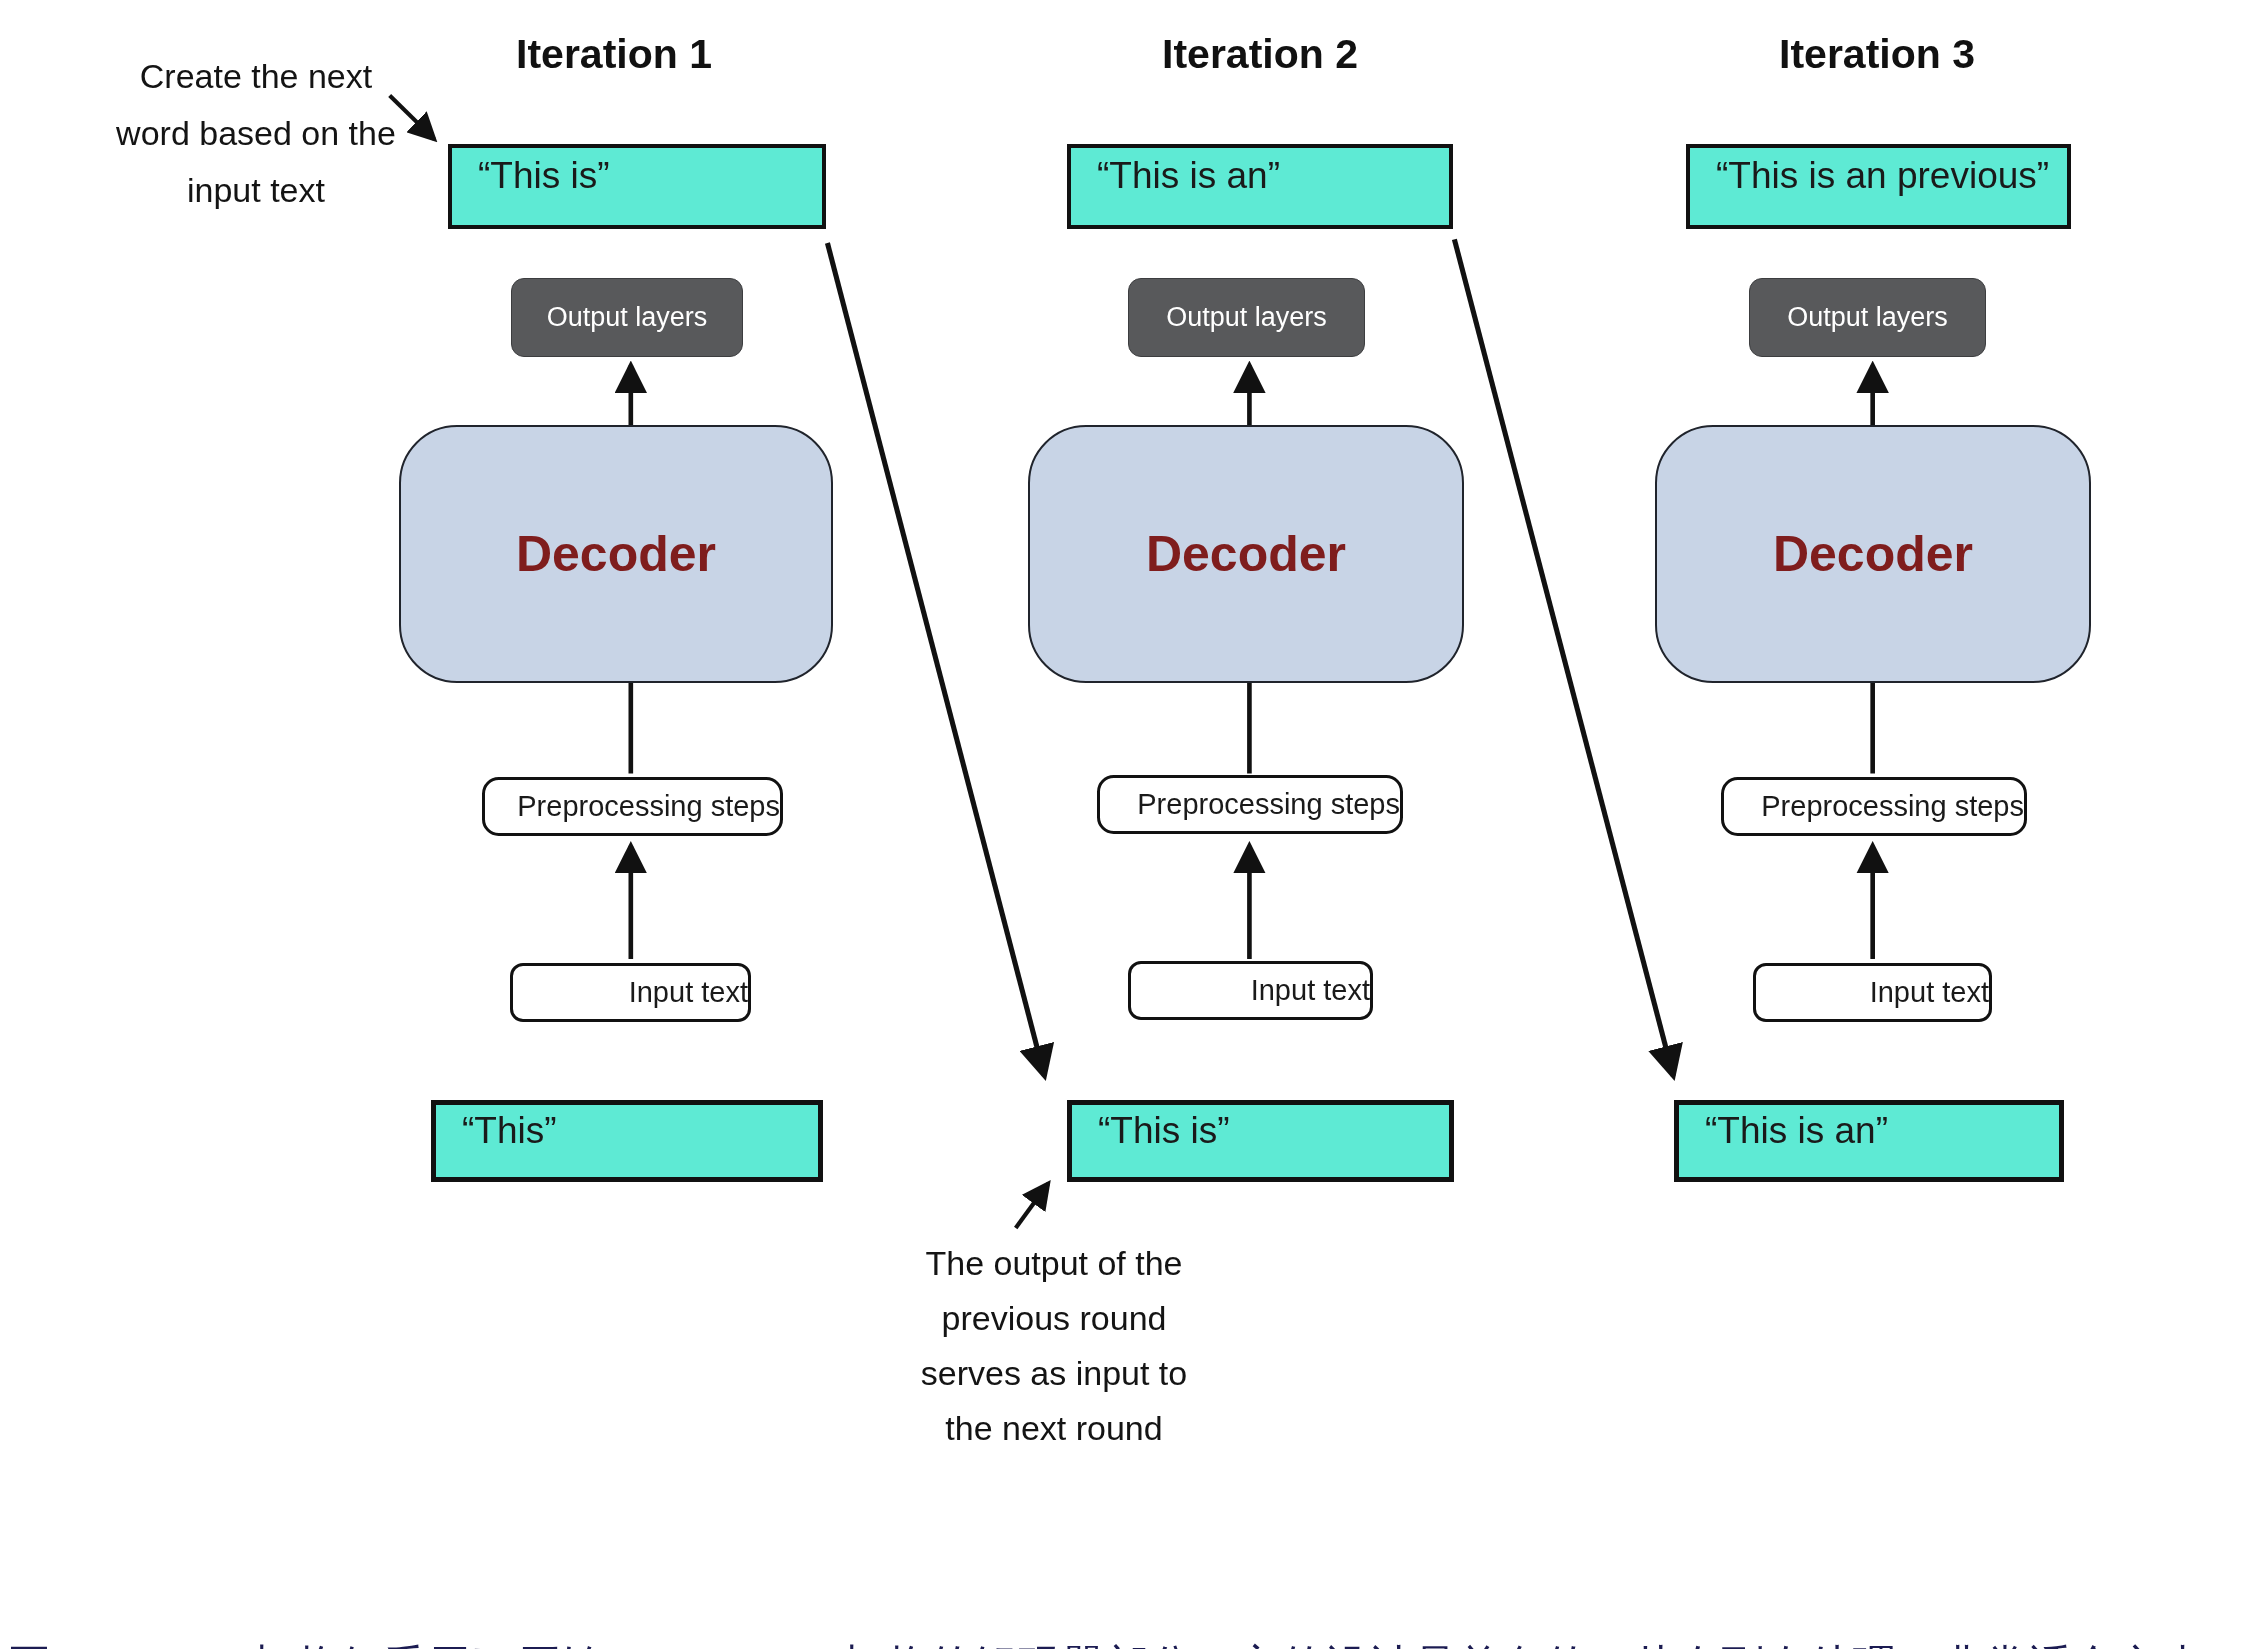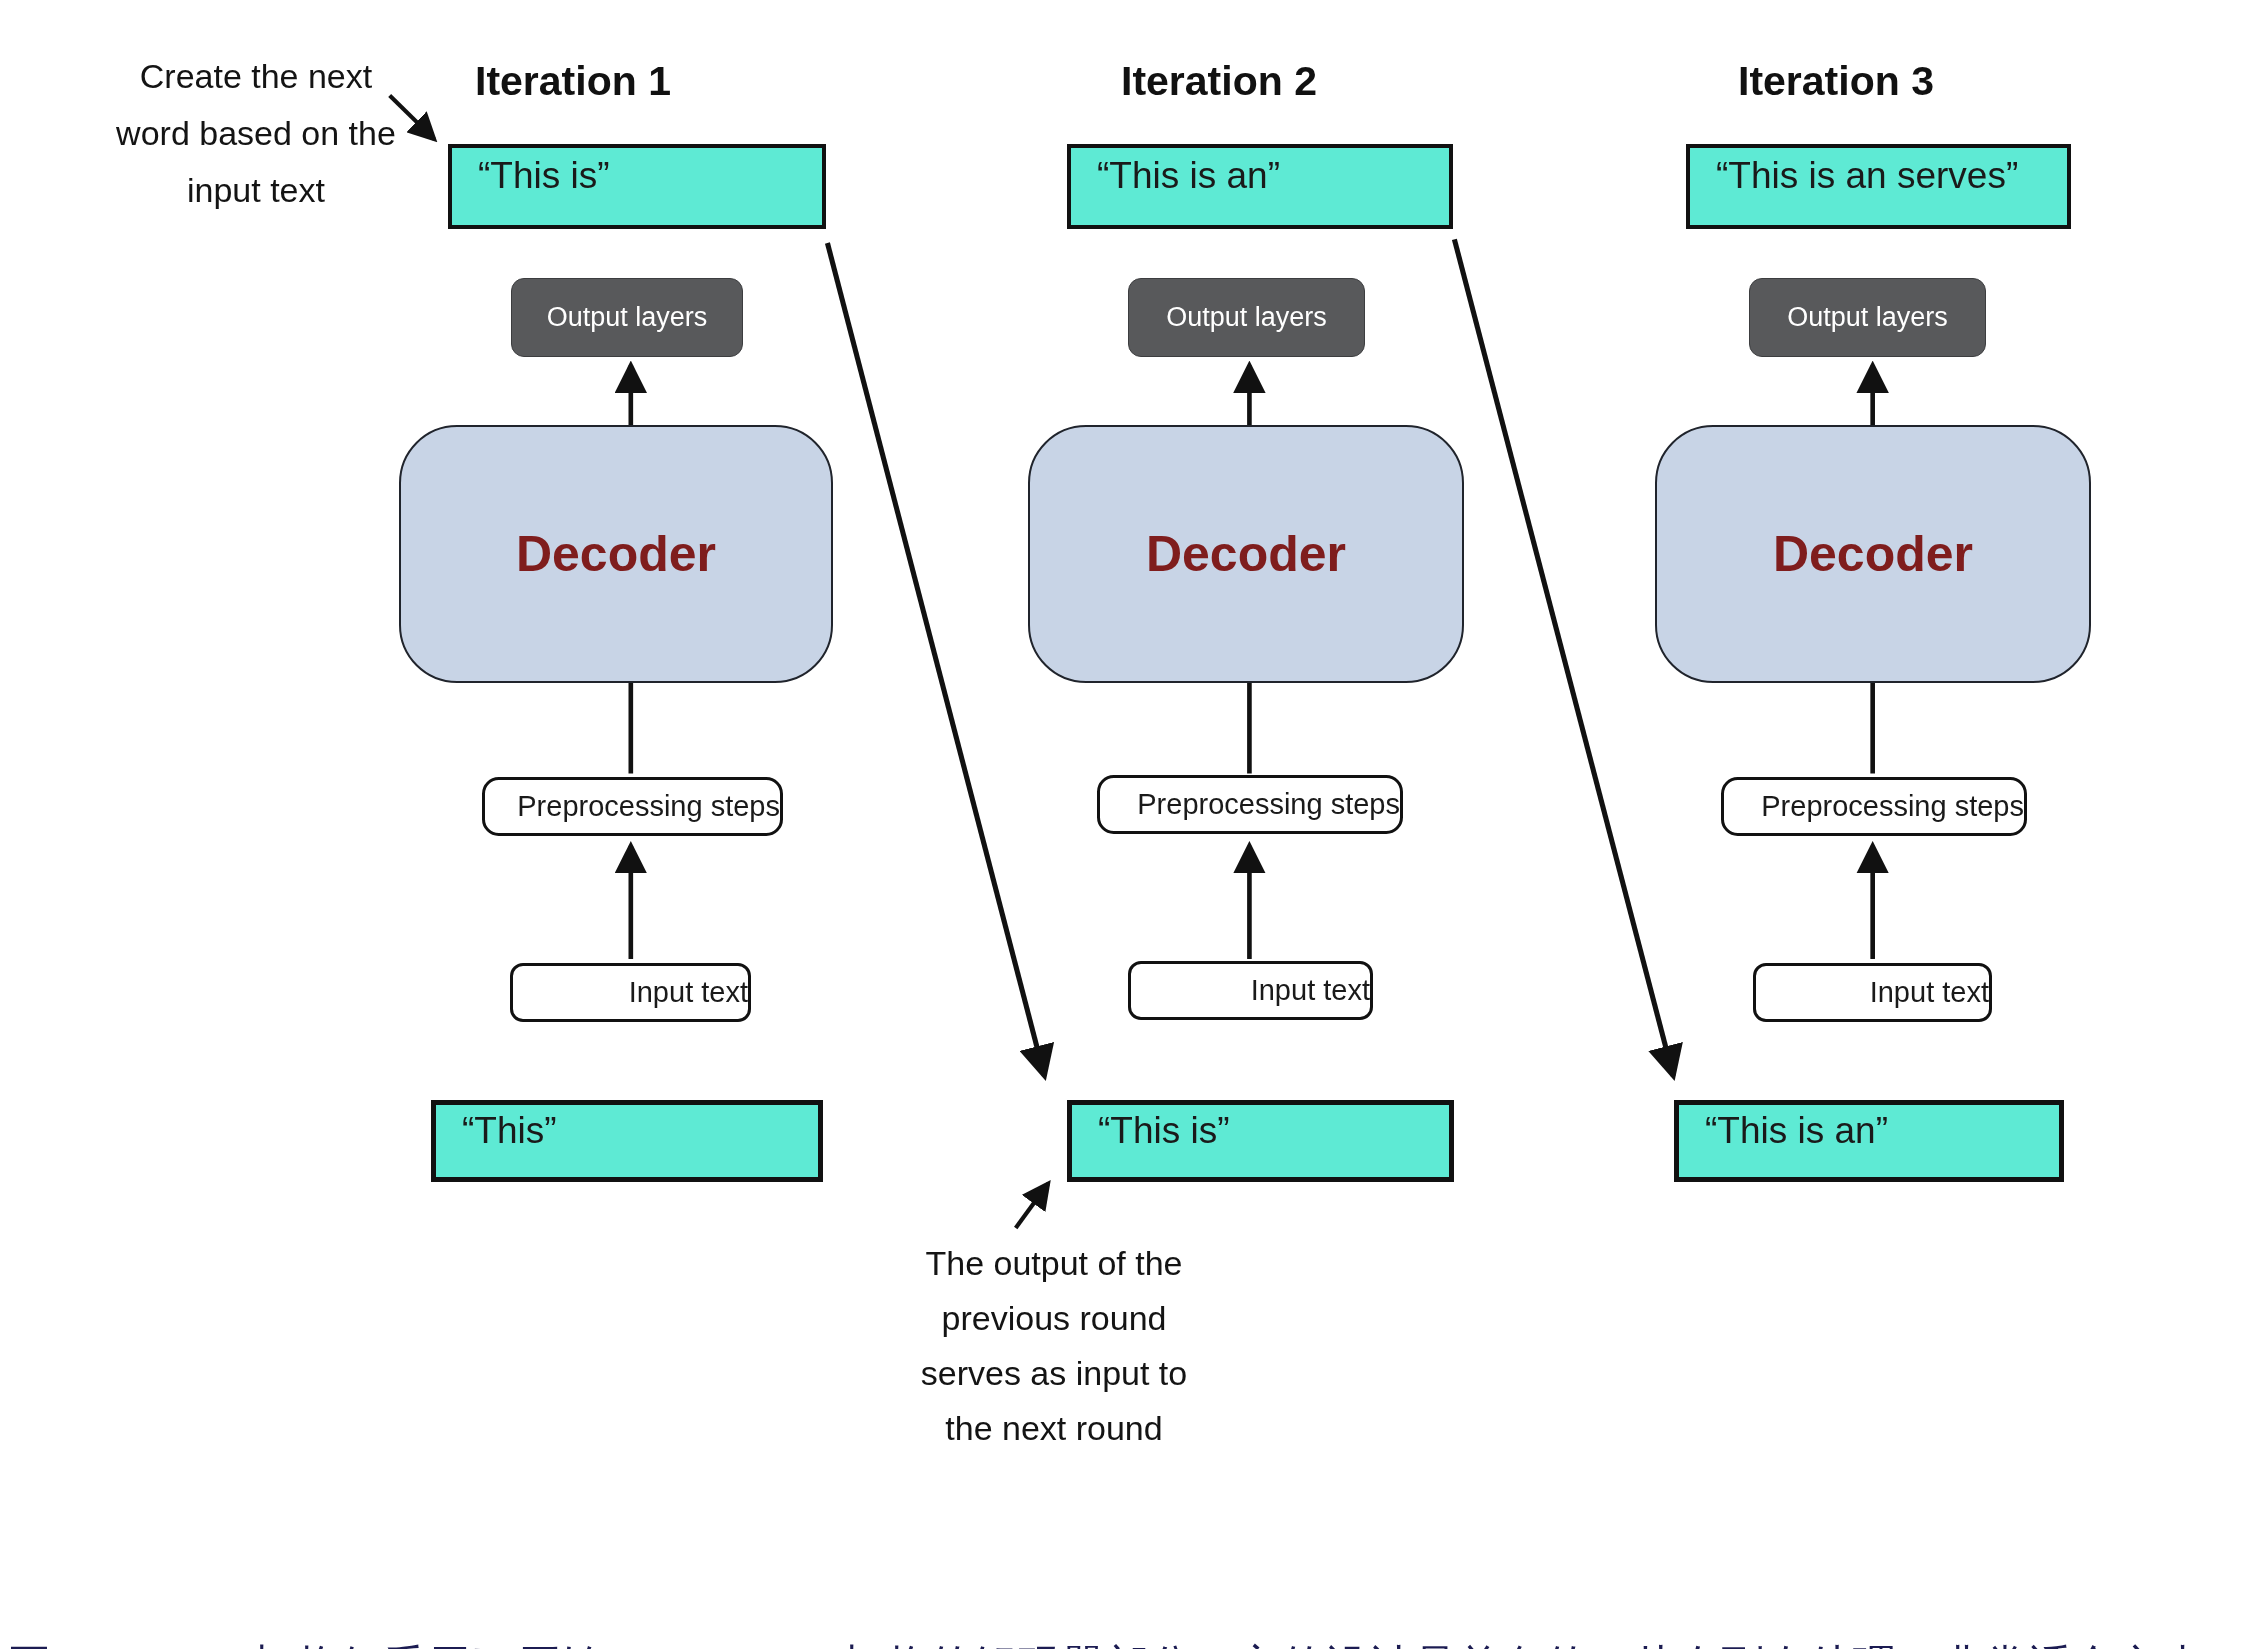--- a/index.html
+++ b/index.html
@@ -31,23 +31,23 @@
     pointer-events: none;
   }
   .overlay line { stroke: var(--arrow-color); }
   .overlay .head { fill: var(--arrow-color); }
 
   .abs { position: absolute; }
 
   .iter-title {
     font-size: 41px;
     font-weight: bold;
+    text-align: center;
     color: var(--text-color);
     white-space: nowrap;
-    margin-top: 27px;
   }
 
   .quote-box {
     background: #5eead4;
     border: 4.6px solid var(--box-border);
     display: flex;
     align-items: center;
     padding-left: 26px;
     padding-bottom: 21px;
     font-size: 37px;
@@ -189,21 +189,21 @@
       <span>Input text</span>
     </div>
     <div class="abs quote-box bottom" style="left:1067px; top:1100px; width:387px; height:82px;">
       <span>“This is”</span>
     </div>
   </div>
 
   <div>
     <div class="abs iter-title" style="left:1738px; top:31px; width:278px;">Iteration 3</div>
     <div class="abs quote-box top" style="left:1686px; top:144px; width:385px; height:85px;">
-      <span>“This is an serves”</span>
+      <span>“This is an previous”</span>
     </div>
     <div class="abs output-layers" style="left:1749px; top:278px; width:237px; height:79px;">
       <span>Output layers</span>
     </div>
     <div class="abs decoder" style="left:1655px; top:425px; width:436px; height:258px;">
       <span>Decoder</span>
     </div>
     <div class="abs pill" style="left:1721px; top:777px; width:306px; height:59px;">
       <span>Preprocessing steps</span>
     </div>

